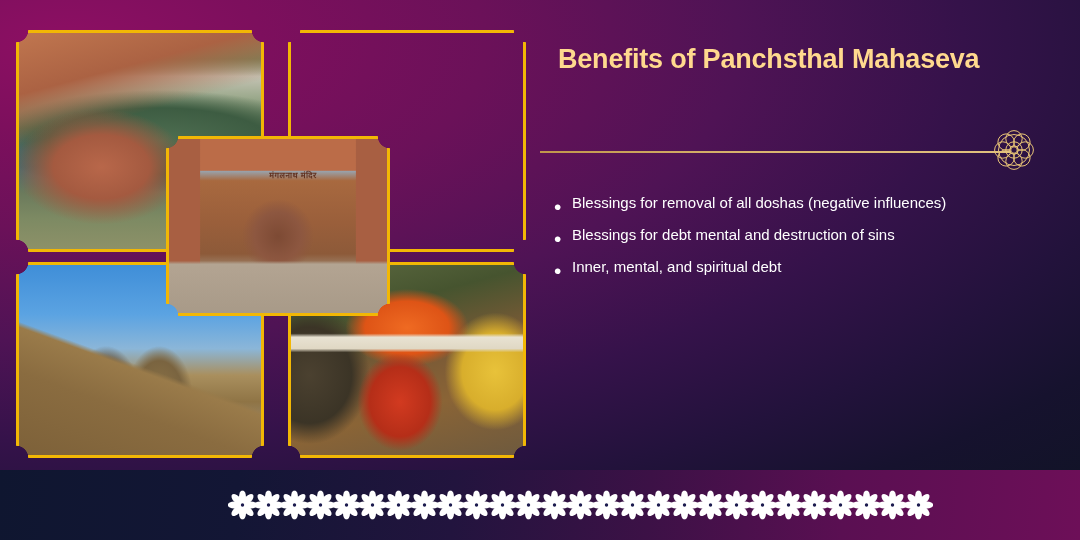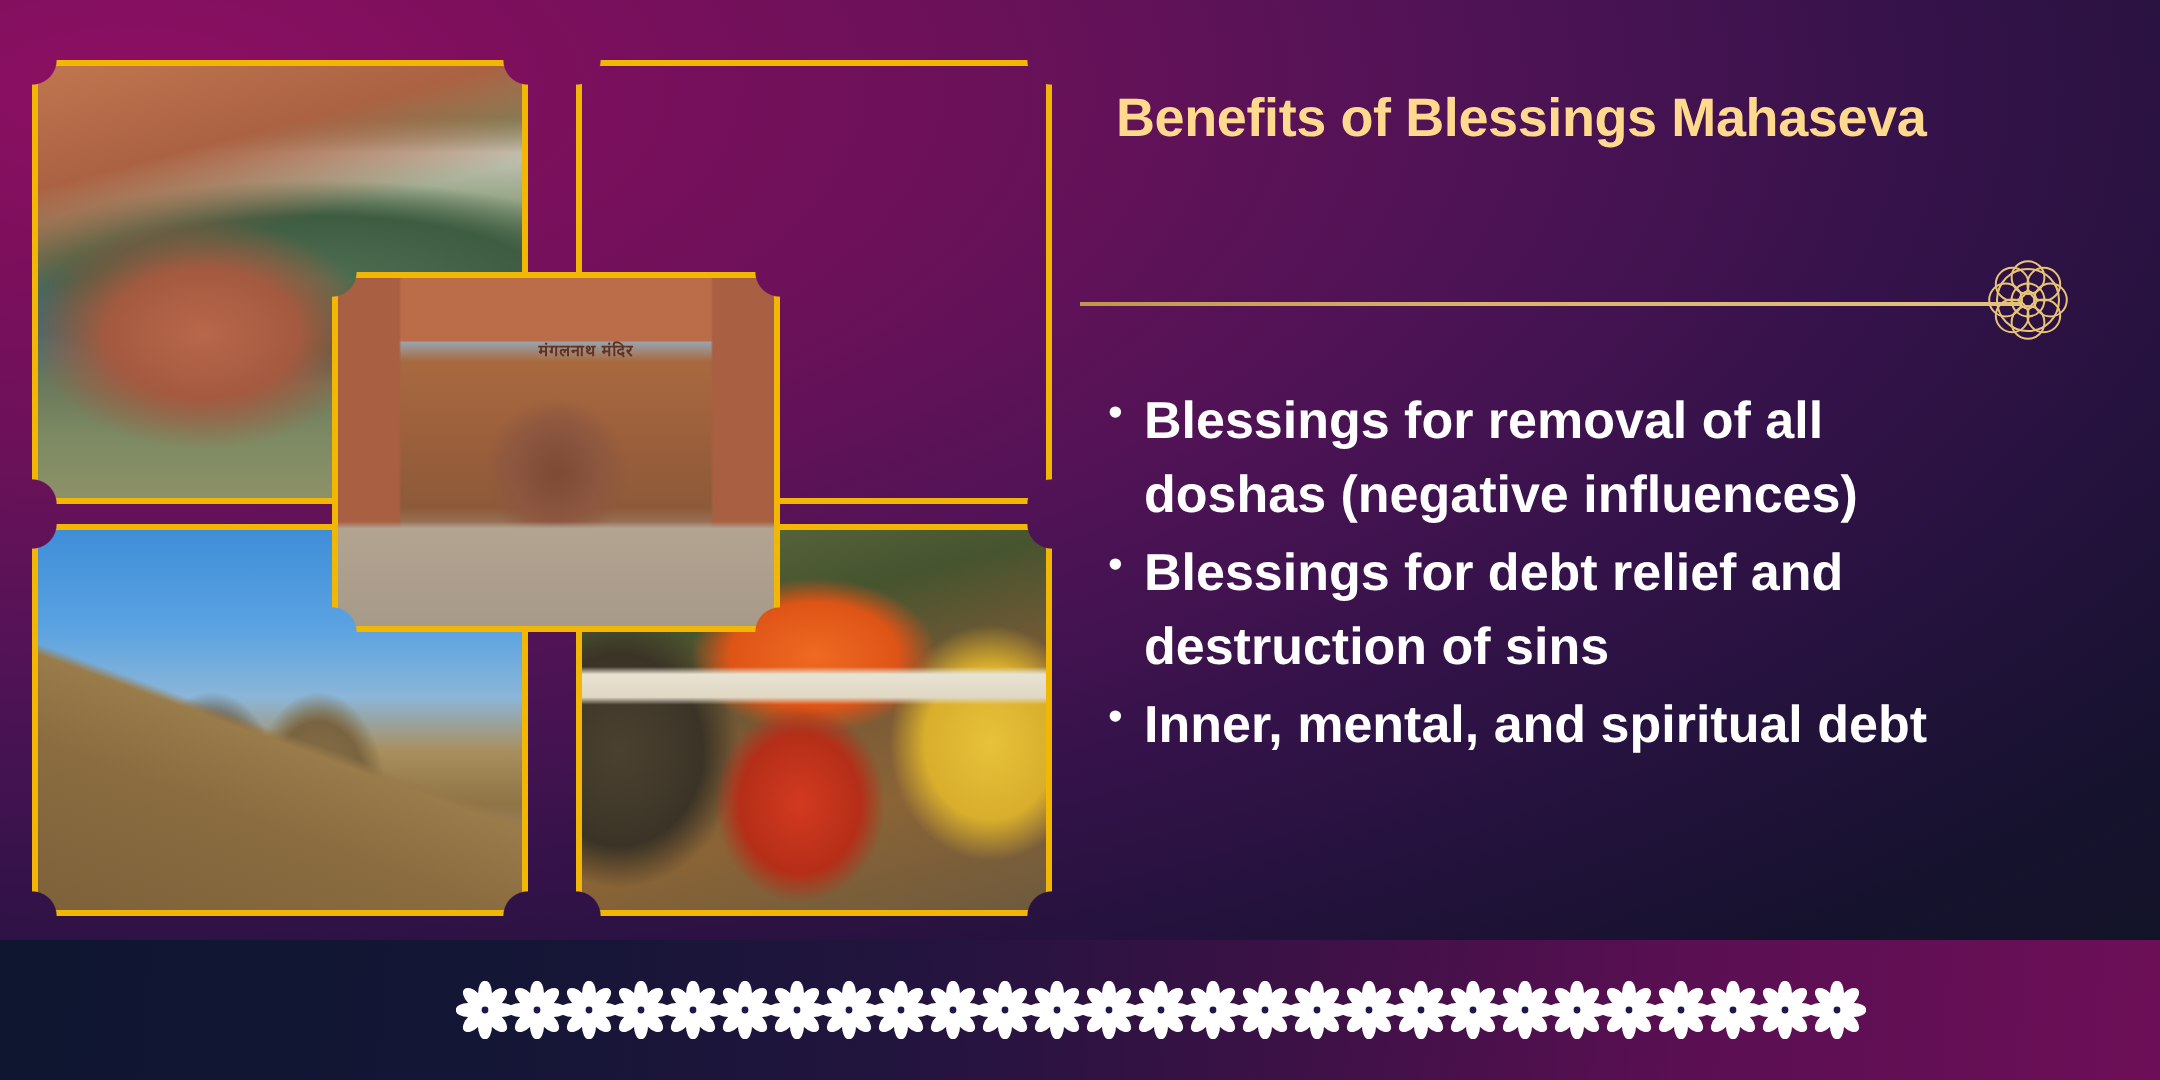--- a/index.html
+++ b/index.html
@@ -110,21 +110,21 @@
     opacity:.92;
   }
   .rosette { position:absolute; left:988px; top:124px; width:52px; height:52px; }
 
   .bullets { position:absolute; left:548px; top:192px; width:440px; }
   .bullet { display:flex; align-items:flex-start; margin-bottom:2px; }
   .dot {
     color:#ffffff; font-size:21px; line-height:1.42; width:24px;
     flex:0 0 24px; text-align:left; padding-left:6px;
   }
-  .btext { color:#ffffff; font-size:26px; font-weight:bold; line-height:1.42; }
+  .btext { color:#ffffff; font-size:15px; font-weight:normal; line-height:1.42; }
 
   
   .band {
     position:absolute; left:0; bottom:0; width:1080px; height:70px;
     background:linear-gradient(95deg,#0f1630 0%, #131635 22%, #22143e 42%,
                #3c1146 60%, #5a0f52 78%, #6d0f58 100%);
     overflow:hidden;
   }
   .band-flowers {
     position:absolute; left:228px; top:50%; transform:translateY(-50%);
@@ -146,21 +146,21 @@
 
     <div class="frame sc-bl" id="img-bl"></div>
 
     <div class="frame sc-br" id="img-br"></div>
 
     <div class="frame sc-ctr" id="img-ctr">
       <div class="gate-text">मंगलनाथ मंदिर</div>
     </div>
   </div>
 
-  <div class="title">Benefits of Blessings Mahaseva</div>
+  <div class="title">Benefits of Panchsthal Mahaseva</div>
 
   <div class="divider"></div>
 
   <div class="rosette">
     <svg viewBox="0 0 52 52" width="52" height="52" aria-hidden="true">
       <g fill="none" stroke="#e8c477" stroke-width="1">
         <circle cx="26" cy="26" r="15.5"></circle>
         <circle cx="26" cy="26" r="8.2"></circle>
         <circle cx="26" cy="14.8" r="8.2"></circle>
         <circle cx="26" cy="37.2" r="8.2"></circle>
@@ -175,21 +175,21 @@
     </svg>
   </div>
 
   <div class="bullets">
     <div class="bullet">
       <span class="dot">•</span>
       <span class="btext">Blessings for removal of all doshas (negative influences)</span>
     </div>
     <div class="bullet">
       <span class="dot">•</span>
-      <span class="btext">Blessings for debt relief and destruction of sins</span>
+      <span class="btext">Blessings for debt mental and destruction of sins</span>
     </div>
     <div class="bullet">
       <span class="dot">•</span>
       <span class="btext">Inner, mental, and spiritual debt</span>
     </div>
   </div>
 
   <div class="band">
     <div class="band-flowers" id="band-flowers">
         <span class="fl">

